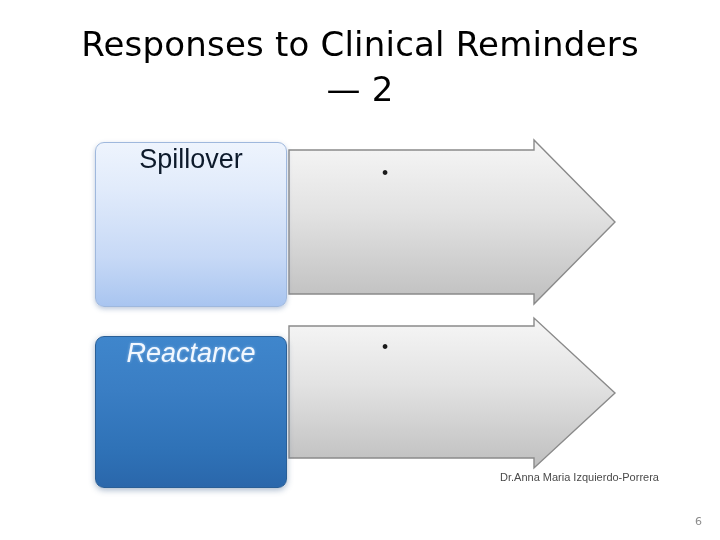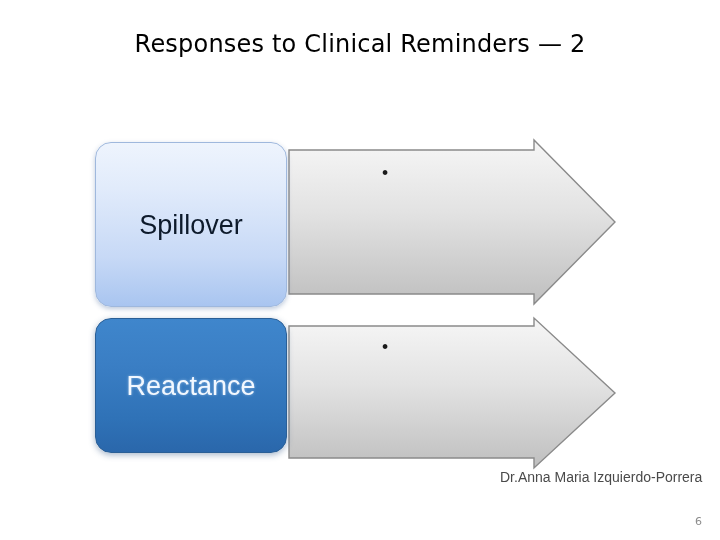--- a/index.html
+++ b/index.html
@@ -24,21 +24,21 @@
     background: #ffffff;
   }
 
   
   .slide-title {
     position: absolute;
     left: 60px;
     top: 22px;
     width: 600px;
     text-align: center;
-    font-size: 24px;
+    font-size: 34px;
     line-height: 45px;
     color: #000000;
     font-weight: 400;
     letter-spacing: 0.2px;
     font-family: "DejaVu Sans", sans-serif;
   }
 
   
   .diagram {
     position: absolute;
@@ -85,41 +85,41 @@
     position: absolute;
     left: 2px;
     top: 0;
   }
 
   
   .label-box {
     position: absolute;
     left: 0;
     width: 192px;
-    border-radius: 16px;
+    border-radius: 9px;
     box-sizing: border-box;
     display: flex;
-    align-items: center;
     justify-content: center;
     text-align: center;
   }
 
   .label-box.light {
     top: 4px;
     height: 165px;
     background: linear-gradient(to bottom, #eef4fd 0%, #e1ebfb 28%, #c7d9f6 70%, #a9c5f0 100%);
     border: 1px solid #9fb8dd;
     box-shadow: 0 2px 5px rgba(90,120,165,0.40);
   }
   .label-box.dark {
-    top: 2px;
-    height: 135px;
+    top: 20px;
+    height: 152px;
     background: linear-gradient(to bottom, #3f86cc 0%, #3a7ec4 35%, #2f72b7 75%, #2a67ab 100%);
     border: 1px solid #2a5f96;
     box-shadow: 0 2px 6px rgba(60,95,140,0.45);
+    font-style: italic;
   }
 
   .label-text {
     font-size: 27px;
     line-height: 32px;
     font-family: "Liberation Sans", sans-serif;
     font-weight: 400;
   }
   .label-box.light .label-text {
     color: #0d1a2b;
@@ -127,21 +127,21 @@
   .label-box.dark .label-text {
     color: #f2f8ff;
     text-shadow: 0 0 3px rgba(215,235,255,0.55);
   }
 
   
   .attribution {
     position: absolute;
     left: 500px;
     top: 472px;
-    font-size: 14px;
+    font-size: 11px;
     line-height: 11px;
     color: #4a4a4a;
     font-family: "Liberation Sans", sans-serif;
     white-space: nowrap;
   }
 
   
   .page-number {
     position: absolute;
     right: 18px;

